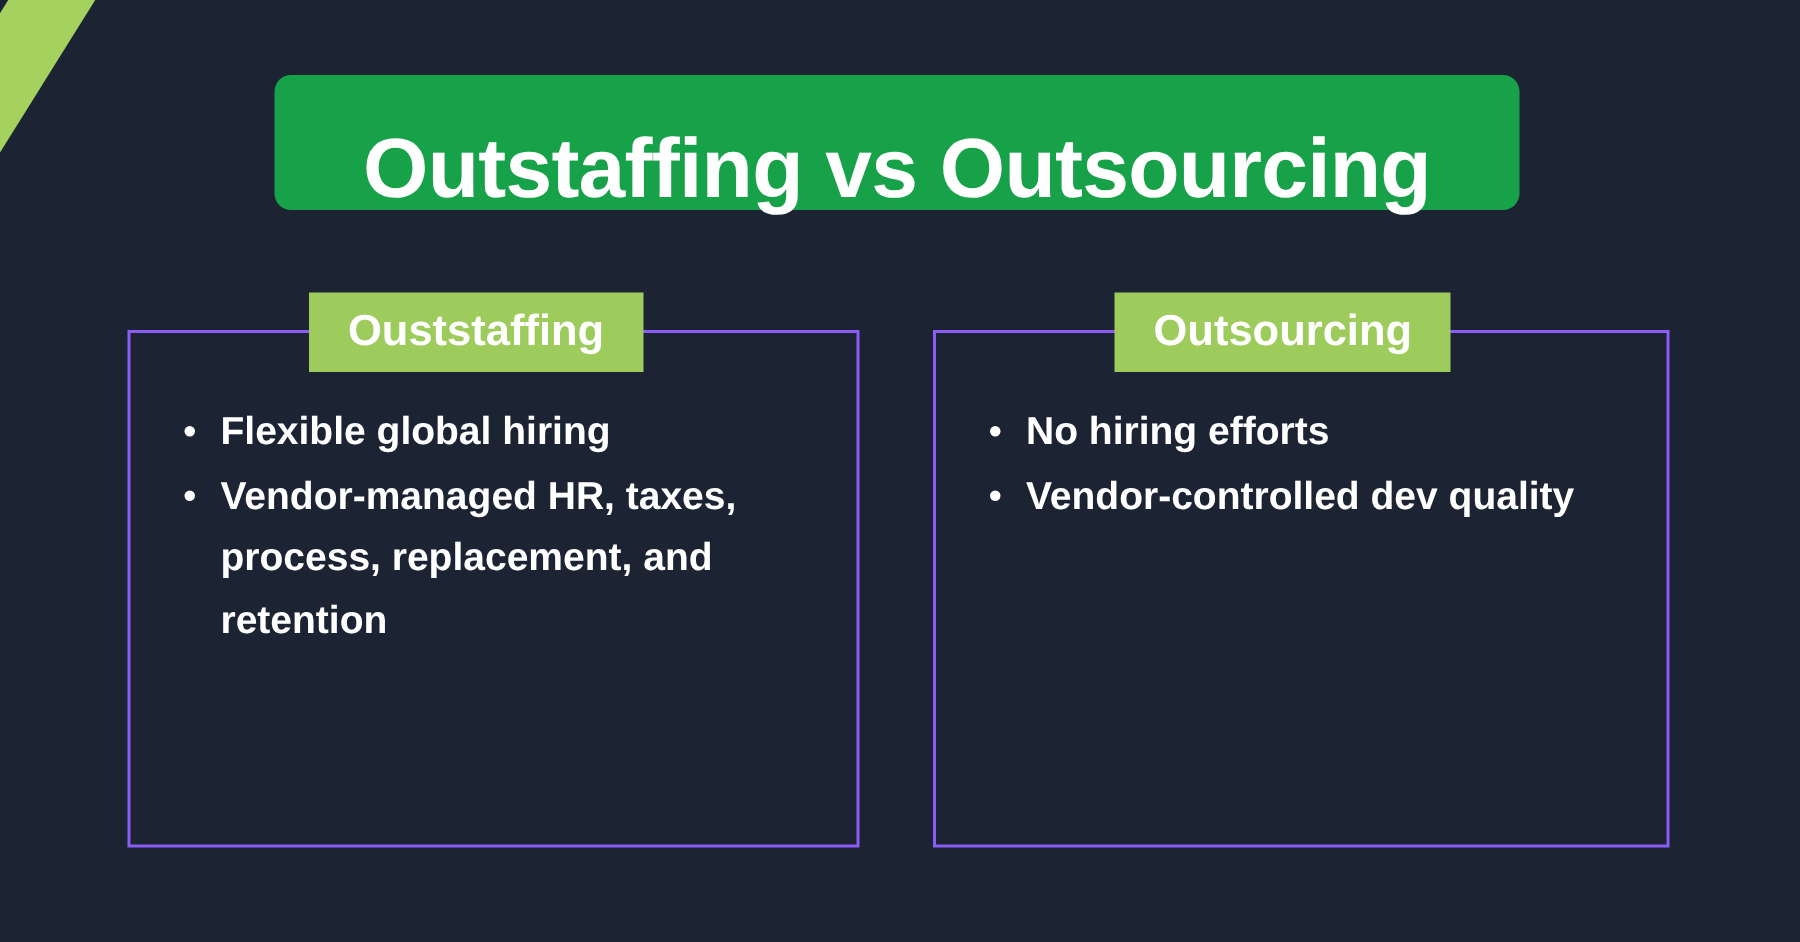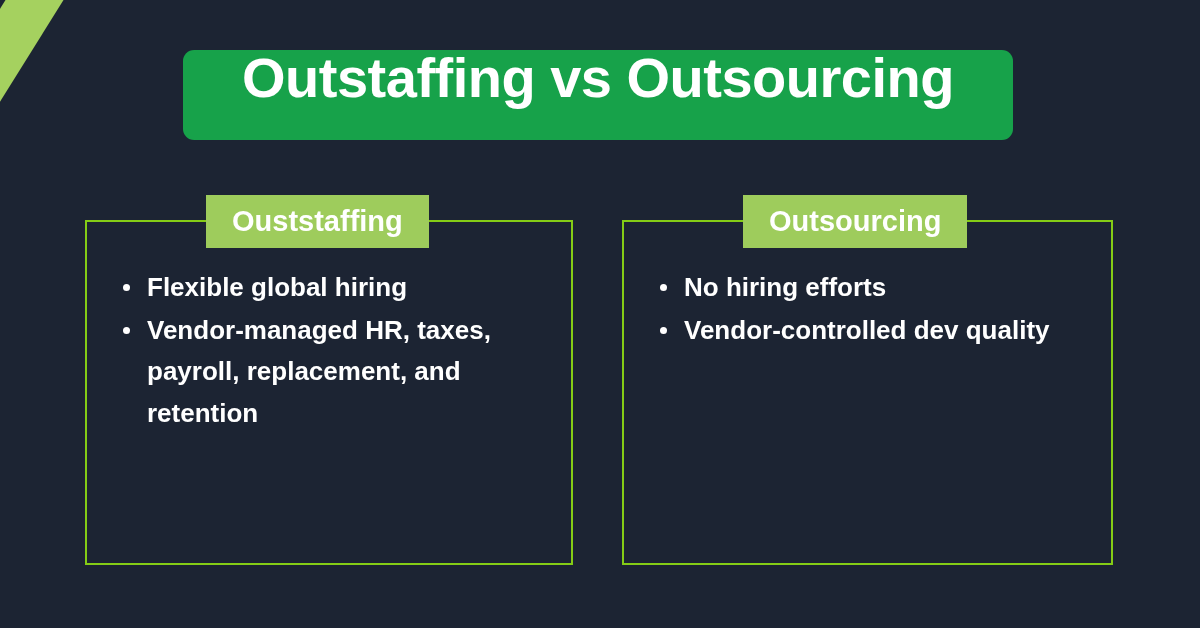--- a/index.html
+++ b/index.html
@@ -59,21 +59,21 @@
   
   .title-banner {
     position: absolute;
     left: 183px;
     top: 50px;
     width: 830px;
     height: 90px;
     background: #17a24a;
     border-radius: 11px;
     display: flex;
-    align-items: flex-start;
+    align-items: flex-end;
     justify-content: center;
   }
   .title-text {
     color: #ffffff;
     font-size: 56px;
     font-weight: bold;
     letter-spacing: -0.5px;
     line-height: 1;
     white-space: nowrap;
   }
@@ -84,21 +84,21 @@
     left: 0;
     top: 0;
     width: 1200px;
     height: 628px;
   }
 
   .panel {
     position: absolute;
     top: 220px;
     height: 345px;
-    border: 2px solid #84cc16;
+    border: 2px solid #8b5cf6;
     box-sizing: border-box;
   }
   .panel-left  { left: 85px;  width: 488px; }
   .panel-right { left: 622px; width: 491px; }
 
   .panel-header {
     position: absolute;
     top: -27px;
     background: #9ecc5c;
     height: 53px;
@@ -160,21 +160,21 @@
   </div>
 
   <div class="columns">
 
     <div class="panel panel-left">
       <div class="panel-header">
         <span class="panel-header-text">Ouststaffing</span>
       </div>
       <ul class="bullet-list">
         <li class="bullet-item">Flexible global hiring</li>
-        <li class="bullet-item">Vendor-managed HR, taxes, payroll, replacement, and retention</li>
+        <li class="bullet-item">Vendor-managed HR, taxes, process, replacement, and retention</li>
       </ul>
     </div>
 
     <div class="panel panel-right">
       <div class="panel-header">
         <span class="panel-header-text">Outsourcing</span>
       </div>
       <ul class="bullet-list">
         <li class="bullet-item">No hiring efforts</li>
         <li class="bullet-item">Vendor-controlled dev quality</li>

